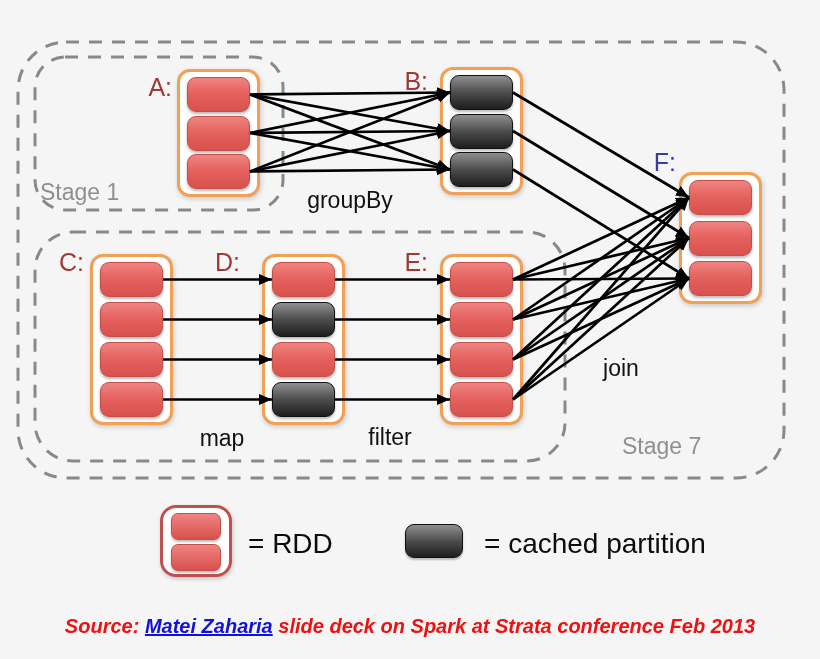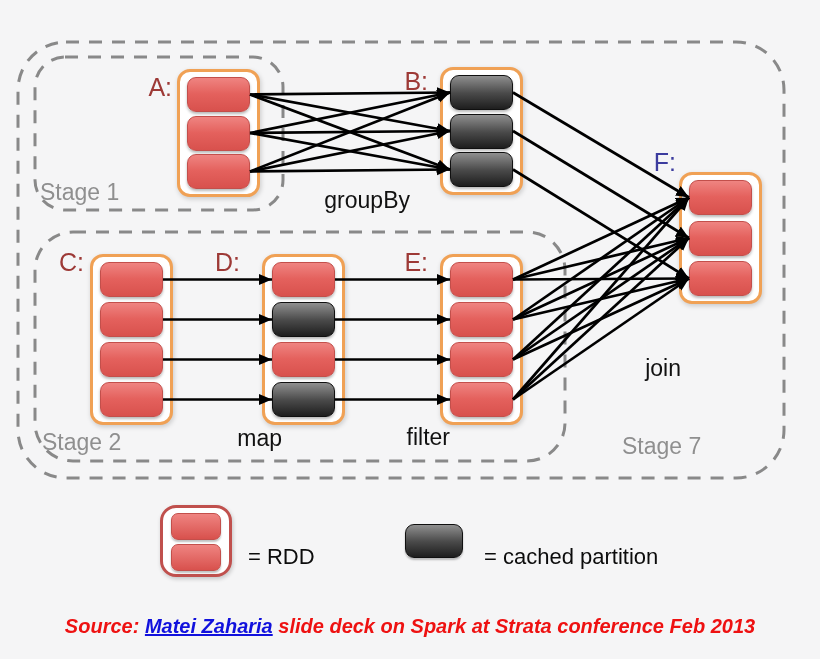--- a/index.html
+++ b/index.html
@@ -18,37 +18,37 @@
     box-shadow:1px 2px 5px rgba(0,0,0,.18);}
   .part{position:absolute;width:63px;height:35px;border-radius:9px;z-index:3;
     box-shadow:0 2px 3px rgba(0,0,0,.28);}
   .part.rdd{background:linear-gradient(180deg,var(--partition-red-light) 0%,#e4615d 48%,var(--partition-red) 100%);
     border:1px solid #c04order;border:1px solid #c34f4b;box-sizing:border-box;}
   .part.cached{background:linear-gradient(180deg,var(--partition-dark-light) 0%,#4a4a4a 52%,var(--partition-dark) 100%);
     border:1px solid #101010;box-sizing:border-box;}
   .rdd-label{position:absolute;width:44px;text-align:right;font-size:25px;
     color:var(--label-red);z-index:6;}
   .rdd-label.blue{color:var(--label-blue);}
-  .op-label{position:absolute;width:120px;text-align:right;font-size:23px;
+  .op-label{position:absolute;width:120px;text-align:center;font-size:23px;
     color:#111;z-index:6;}
   .stage-label{position:absolute;width:140px;font-size:23px;
     color:var(--stage-gray);z-index:6;}
   .legend-box{position:absolute;left:160px;top:505px;width:72px;height:72px;
     box-sizing:border-box;background:#fff;border:3px solid var(--legend-border);
     border-radius:16px;box-shadow:1px 2px 4px rgba(0,0,0,.2);z-index:2;}
   .legend-part{position:absolute;width:50px;height:27px;border-radius:7px;z-index:3;
     background:linear-gradient(180deg,var(--partition-red-light),var(--partition-red));
     border:1px solid #c34f4b;box-sizing:border-box;box-shadow:0 2px 2px rgba(0,0,0,.25);}
   .legend-part.p1{left:171px;top:513px;}
   .legend-part.p2{left:171px;top:544px;}
   .legend-dark{position:absolute;left:405px;top:524px;width:58px;height:34px;
     border-radius:9px;z-index:3;box-sizing:border-box;border:1px solid #101010;
     background:linear-gradient(180deg,var(--partition-dark-light),#4a4a4a 52%,var(--partition-dark));
     box-shadow:0 2px 2px rgba(0,0,0,.25);}
-  .legend-text{position:absolute;font-size:22px;color:#0c0c0c;z-index:6;margin-top:16px;}
+  .legend-text{position:absolute;font-size:28px;color:#0c0c0c;z-index:6;}
   .source-line{position:absolute;left:0;top:615px;width:820px;text-align:center;
     font-size:20px;font-weight:bold;font-style:italic;color:var(--source-red);z-index:6;}
   .source-link{color:var(--link-blue);text-decoration:underline;cursor:pointer;}
 </style>
 </head>
 <body>
 
 <div class="page">
 
   <svg class="overlay" width="820" height="659">
@@ -104,21 +104,20 @@
   <div class="rdd-label" style="left:196px;top:248px">D:</div>
   <div class="rdd-label" style="left:384px;top:248px">E:</div>
   <div class="rdd-label blue" style="left:632px;top:148px">F:</div>
 
   <div class="op-label" style="left:290px;top:187px">groupBy</div>
   <div class="op-label" style="left:162px;top:425px">map</div>
   <div class="op-label" style="left:330px;top:424px">filter</div>
   <div class="op-label" style="left:561px;top:355px">join</div>
 
   <div class="stage-label" style="left:40px;top:179px">Stage 1</div>
-  <div class="stage-label" style="left:42px;top:429px">Stage 2</div>
   <div class="stage-label" style="left:622px;top:433px">Stage 7</div>
 
   <div class="legend-box"></div>
   <div class="legend-part p1"></div>
   <div class="legend-part p2"></div>
   <div class="legend-text" style="left:248px;top:528px">= RDD</div>
   <div class="legend-dark"></div>
   <div class="legend-text" style="left:484px;top:528px">= cached partition</div>
 
   <div class="source-line"><span>Source: </span><span class="source-link">Matei Zaharia</span><span> slide deck on Spark at Strata conference Feb 2013</span></div>

